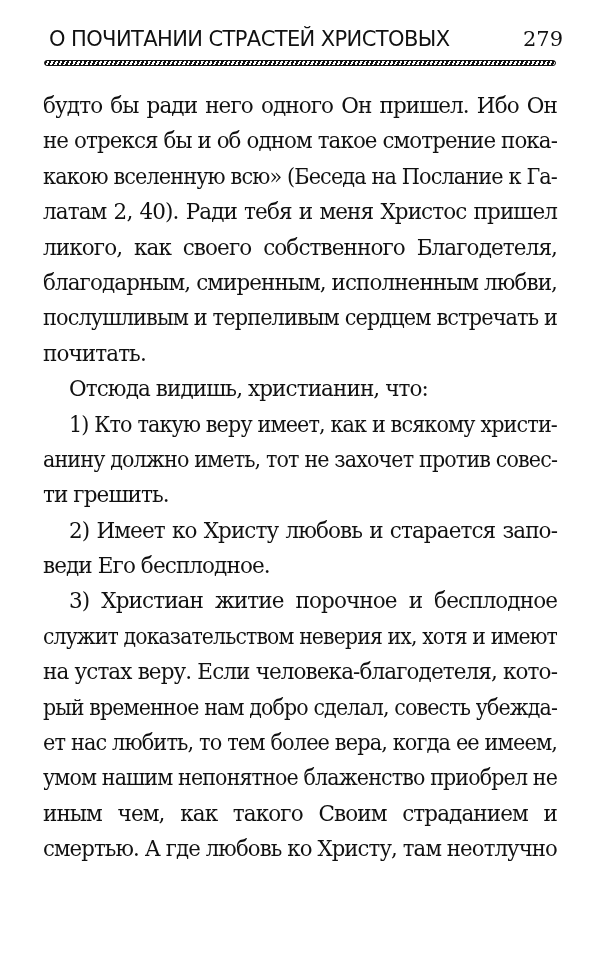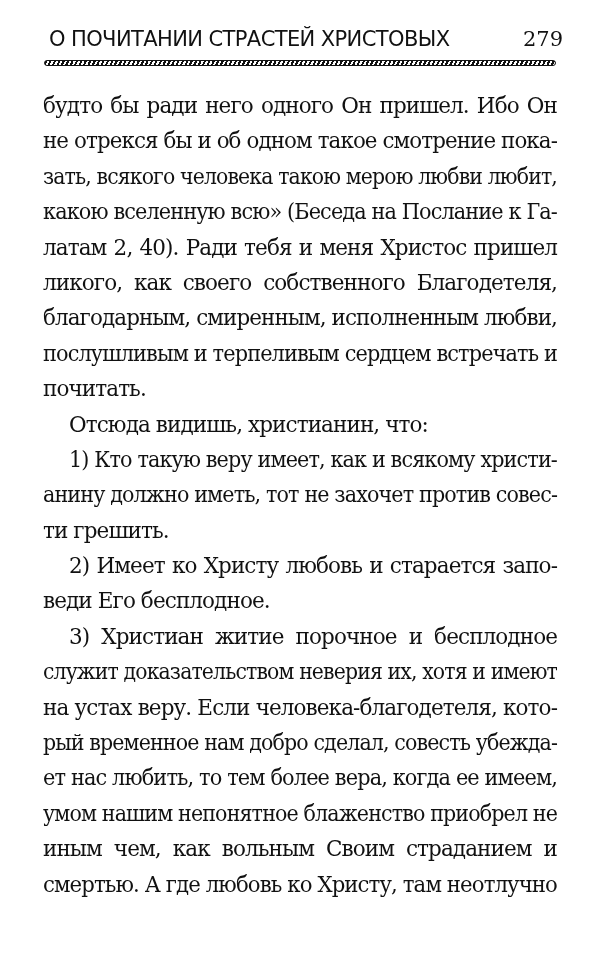--- a/index.html
+++ b/index.html
@@ -48,35 +48,34 @@
 
 <div class="header">
   <span class="running-title">О ПОЧИТАНИИ СТРАСТЕЙ ХРИСТОВЫХ</span>
   <span class="page-number">279</span>
 </div>
 <div class="rope"></div>
 
 <div class="body-text">
   <span class="line" style="display: block;">будто бы ради него одного Он пришел. Ибо Он</span>
   <span class="line" style="display: block;"><span style="white-space: nowrap; display: inline-block; transform-origin: left center; transform: scaleX(0.993747);">не отрекся бы и об одном такое смотрение пока-</span></span>
-  <span class="line" style="display: block;"><span style="white-space: nowrap; display: inline-block; transform-origin: left center; transform: scaleX(0.949325);">зать, всякого человека такою мерою любви любит,</span></span>
   <span class="line" style="display: block;"><span style="white-space: nowrap; display: inline-block; transform-origin: left center; transform: scaleX(0.967387);">какою вселенную всю» (Беседа на Послание к Га-</span></span>
   <span class="line" style="display: block;">латам 2, 40). Ради тебя и меня Христос пришел</span>
   <span class="line" style="display: block;">ликого, как своего собственного Благодетеля,</span>
   <span class="line" style="display: block;"><span style="white-space: nowrap; display: inline-block; transform-origin: left center; transform: scaleX(0.99709);">благодарным, смиренным, исполненным любви,</span></span>
   <span class="line" style="display: block;"><span style="white-space: nowrap; display: inline-block; transform-origin: left center; transform: scaleX(0.969183);">послушливым и терпеливым сердцем встречать и</span></span>
   <span class="line last" style="display: block;">почитать.</span>
   <span class="line indent last" style="display: block;">Отсюда видишь, христианин, что:</span>
   <span class="line indent" style="display: block;"><span style="white-space: nowrap; display: inline-block; transform-origin: left center; transform: scaleX(0.964338);">1) Кто такую веру имеет, как и всякому христи-</span></span>
   <span class="line" style="display: block;"><span style="white-space: nowrap; display: inline-block; transform-origin: left center; transform: scaleX(0.960888);">анину должно иметь, тот не захочет против совес-</span></span>
   <span class="line last" style="display: block;">ти грешить.</span>
   <span class="line indent" style="display: block;">2) Имеет ко Христу любовь и старается запо-</span>
   <span class="line last" style="display: block;">веди Его бесплодное.</span>
   <span class="line indent" style="display: block;">3) Христиан житие порочное и бесплодное</span>
   <span class="line" style="display: block;"><span style="white-space: nowrap; display: inline-block; transform-origin: left center; transform: scaleX(0.948668);">служит доказательством неверия их, хотя и имеют</span></span>
   <span class="line" style="display: block;">на устах веру. Если человека-благодетеля, кото-</span>
   <span class="line" style="display: block;"><span style="white-space: nowrap; display: inline-block; transform-origin: left center; transform: scaleX(0.955696);">рый временное нам добро сделал, совесть убежда-</span></span>
   <span class="line" style="display: block;"><span style="white-space: nowrap; display: inline-block; transform-origin: left center; transform: scaleX(0.969926);">ет нас любить, то тем более вера, когда ее имеем,</span></span>
   <span class="line" style="display: block;"><span style="white-space: nowrap; display: inline-block; transform-origin: left center; transform: scaleX(0.957755);">умом нашим непонятное блаженство приобрел не</span></span>
-  <span class="line" style="display: block;">иным чем, как вольным Своим страданием и</span>
+  <span class="line" style="display: block;">иным чем, как такого Своим страданием и</span>
   <span class="line" style="display: block;"><span style="white-space: nowrap; display: inline-block; transform-origin: left center; transform: scaleX(0.987038);">смертью. А где любовь ко Христу, там неотлучно</span></span>
 
 </div>
 
 </body></html>

